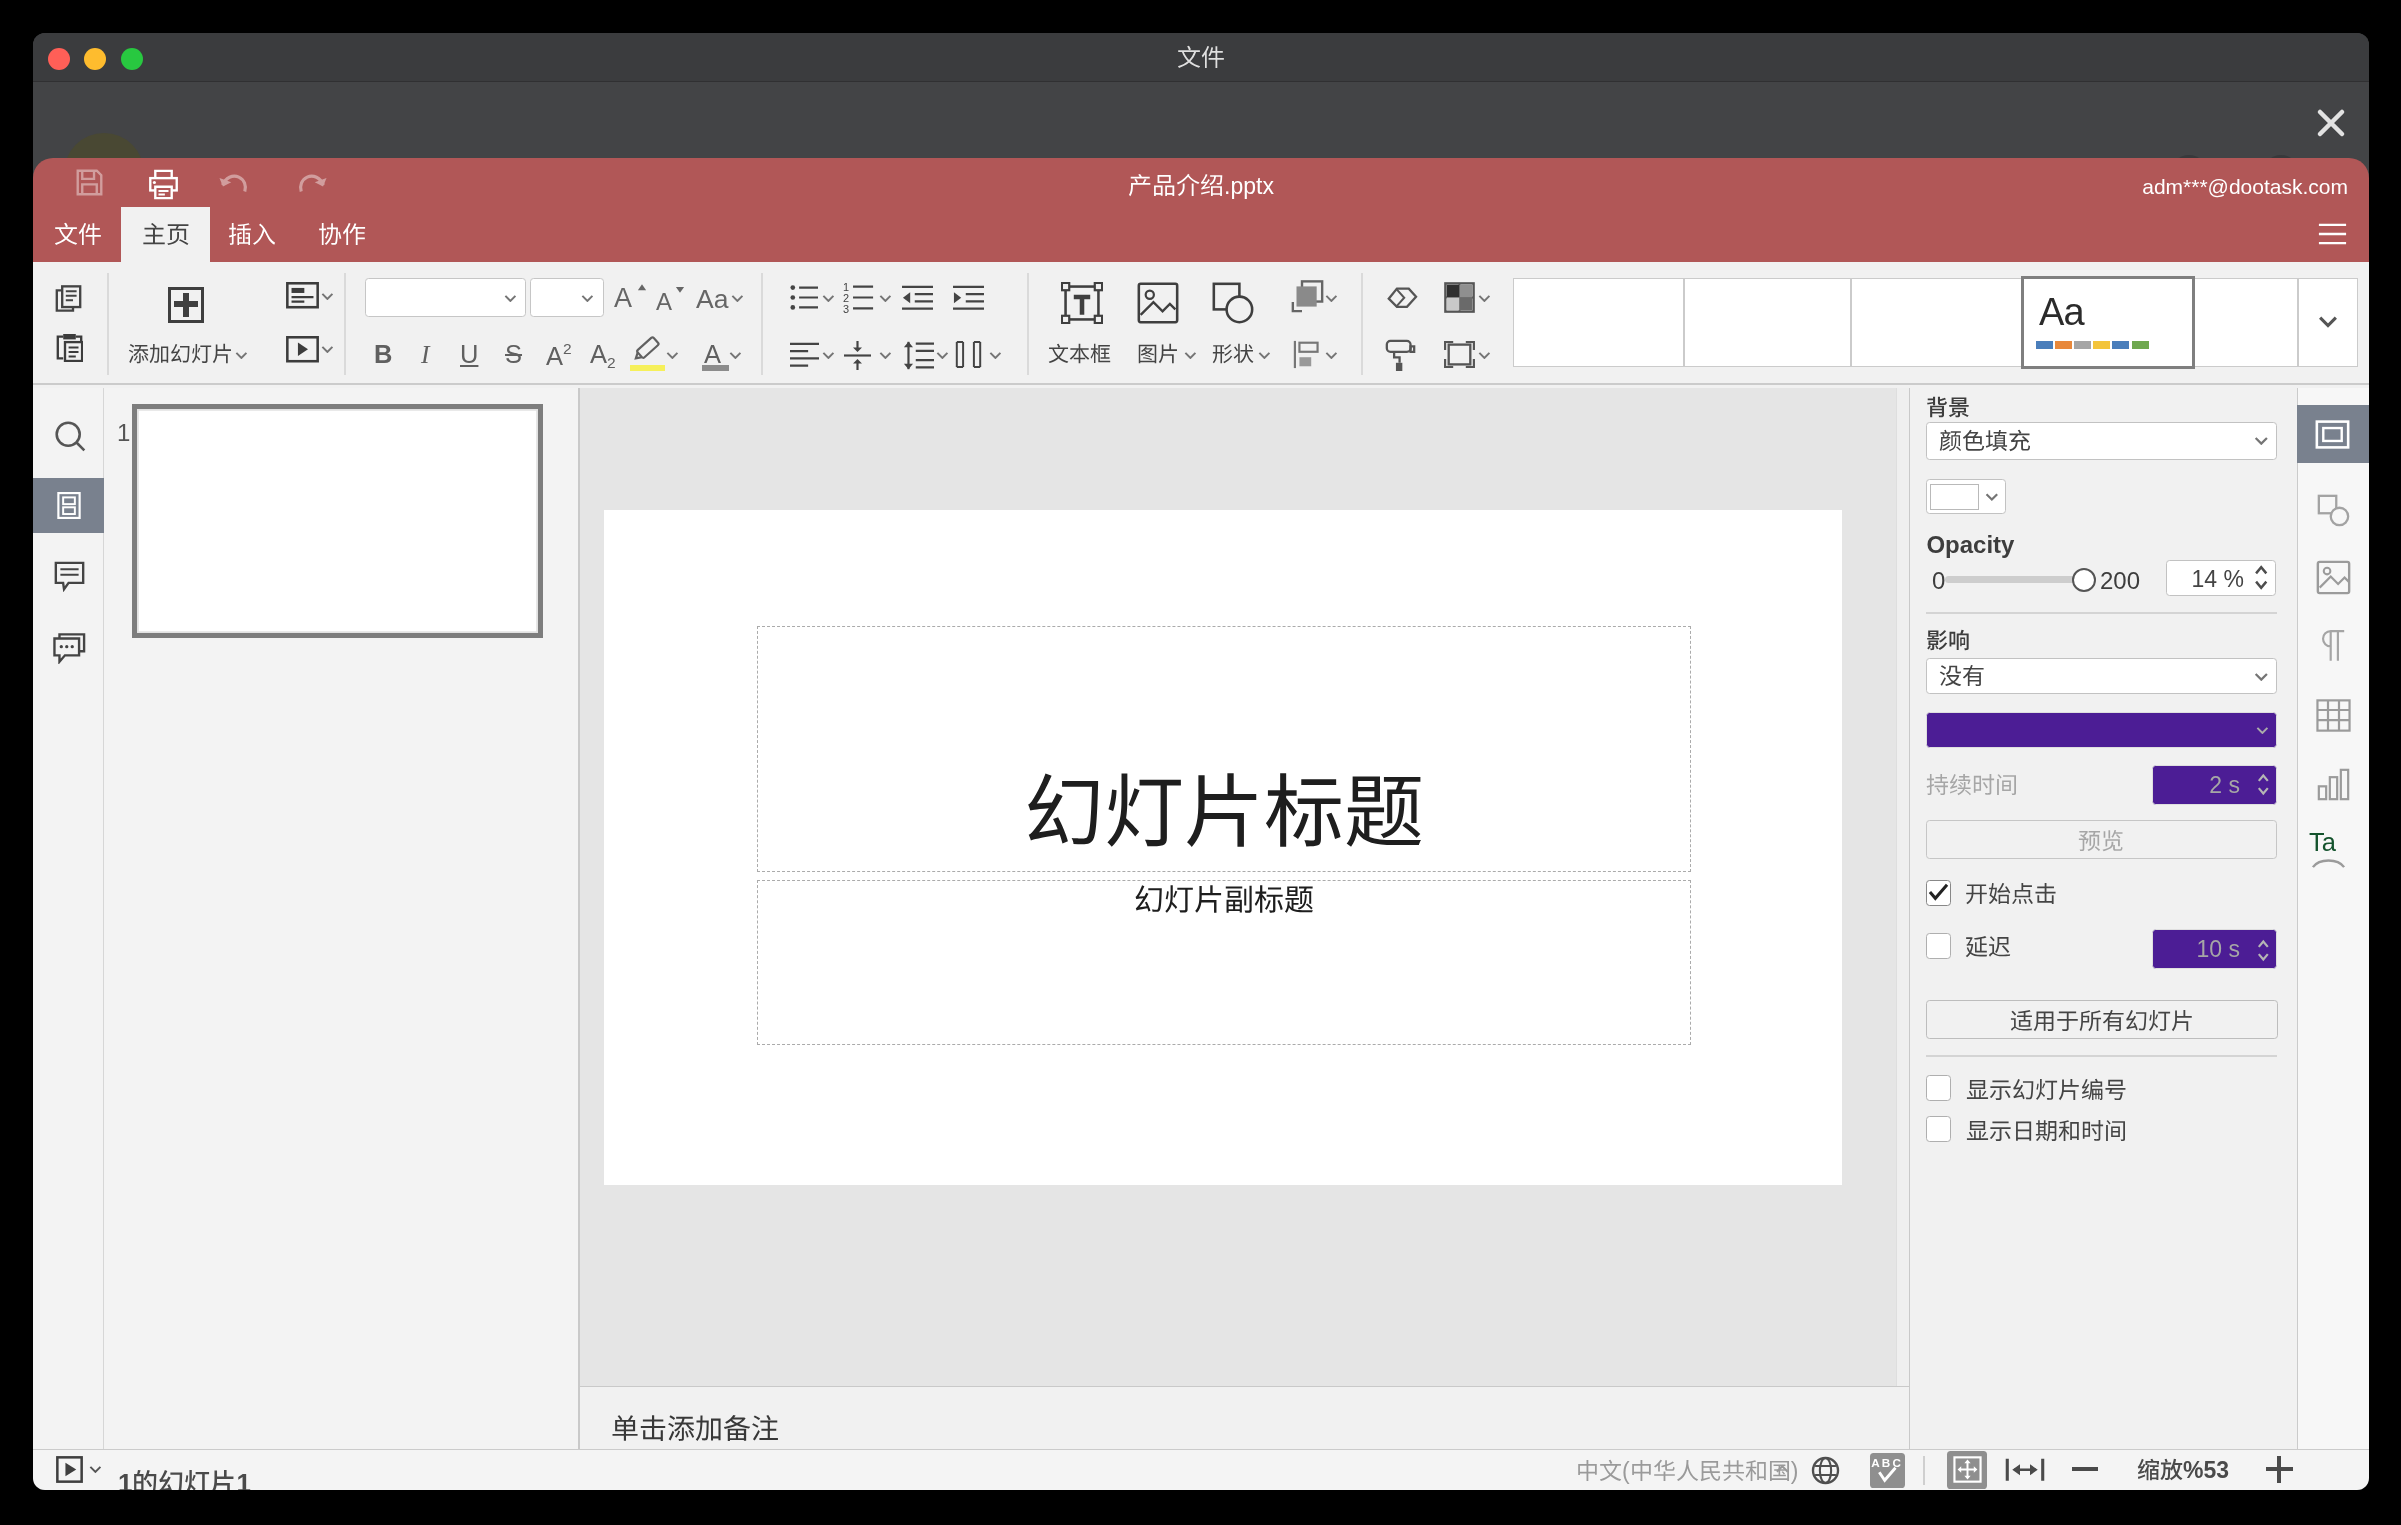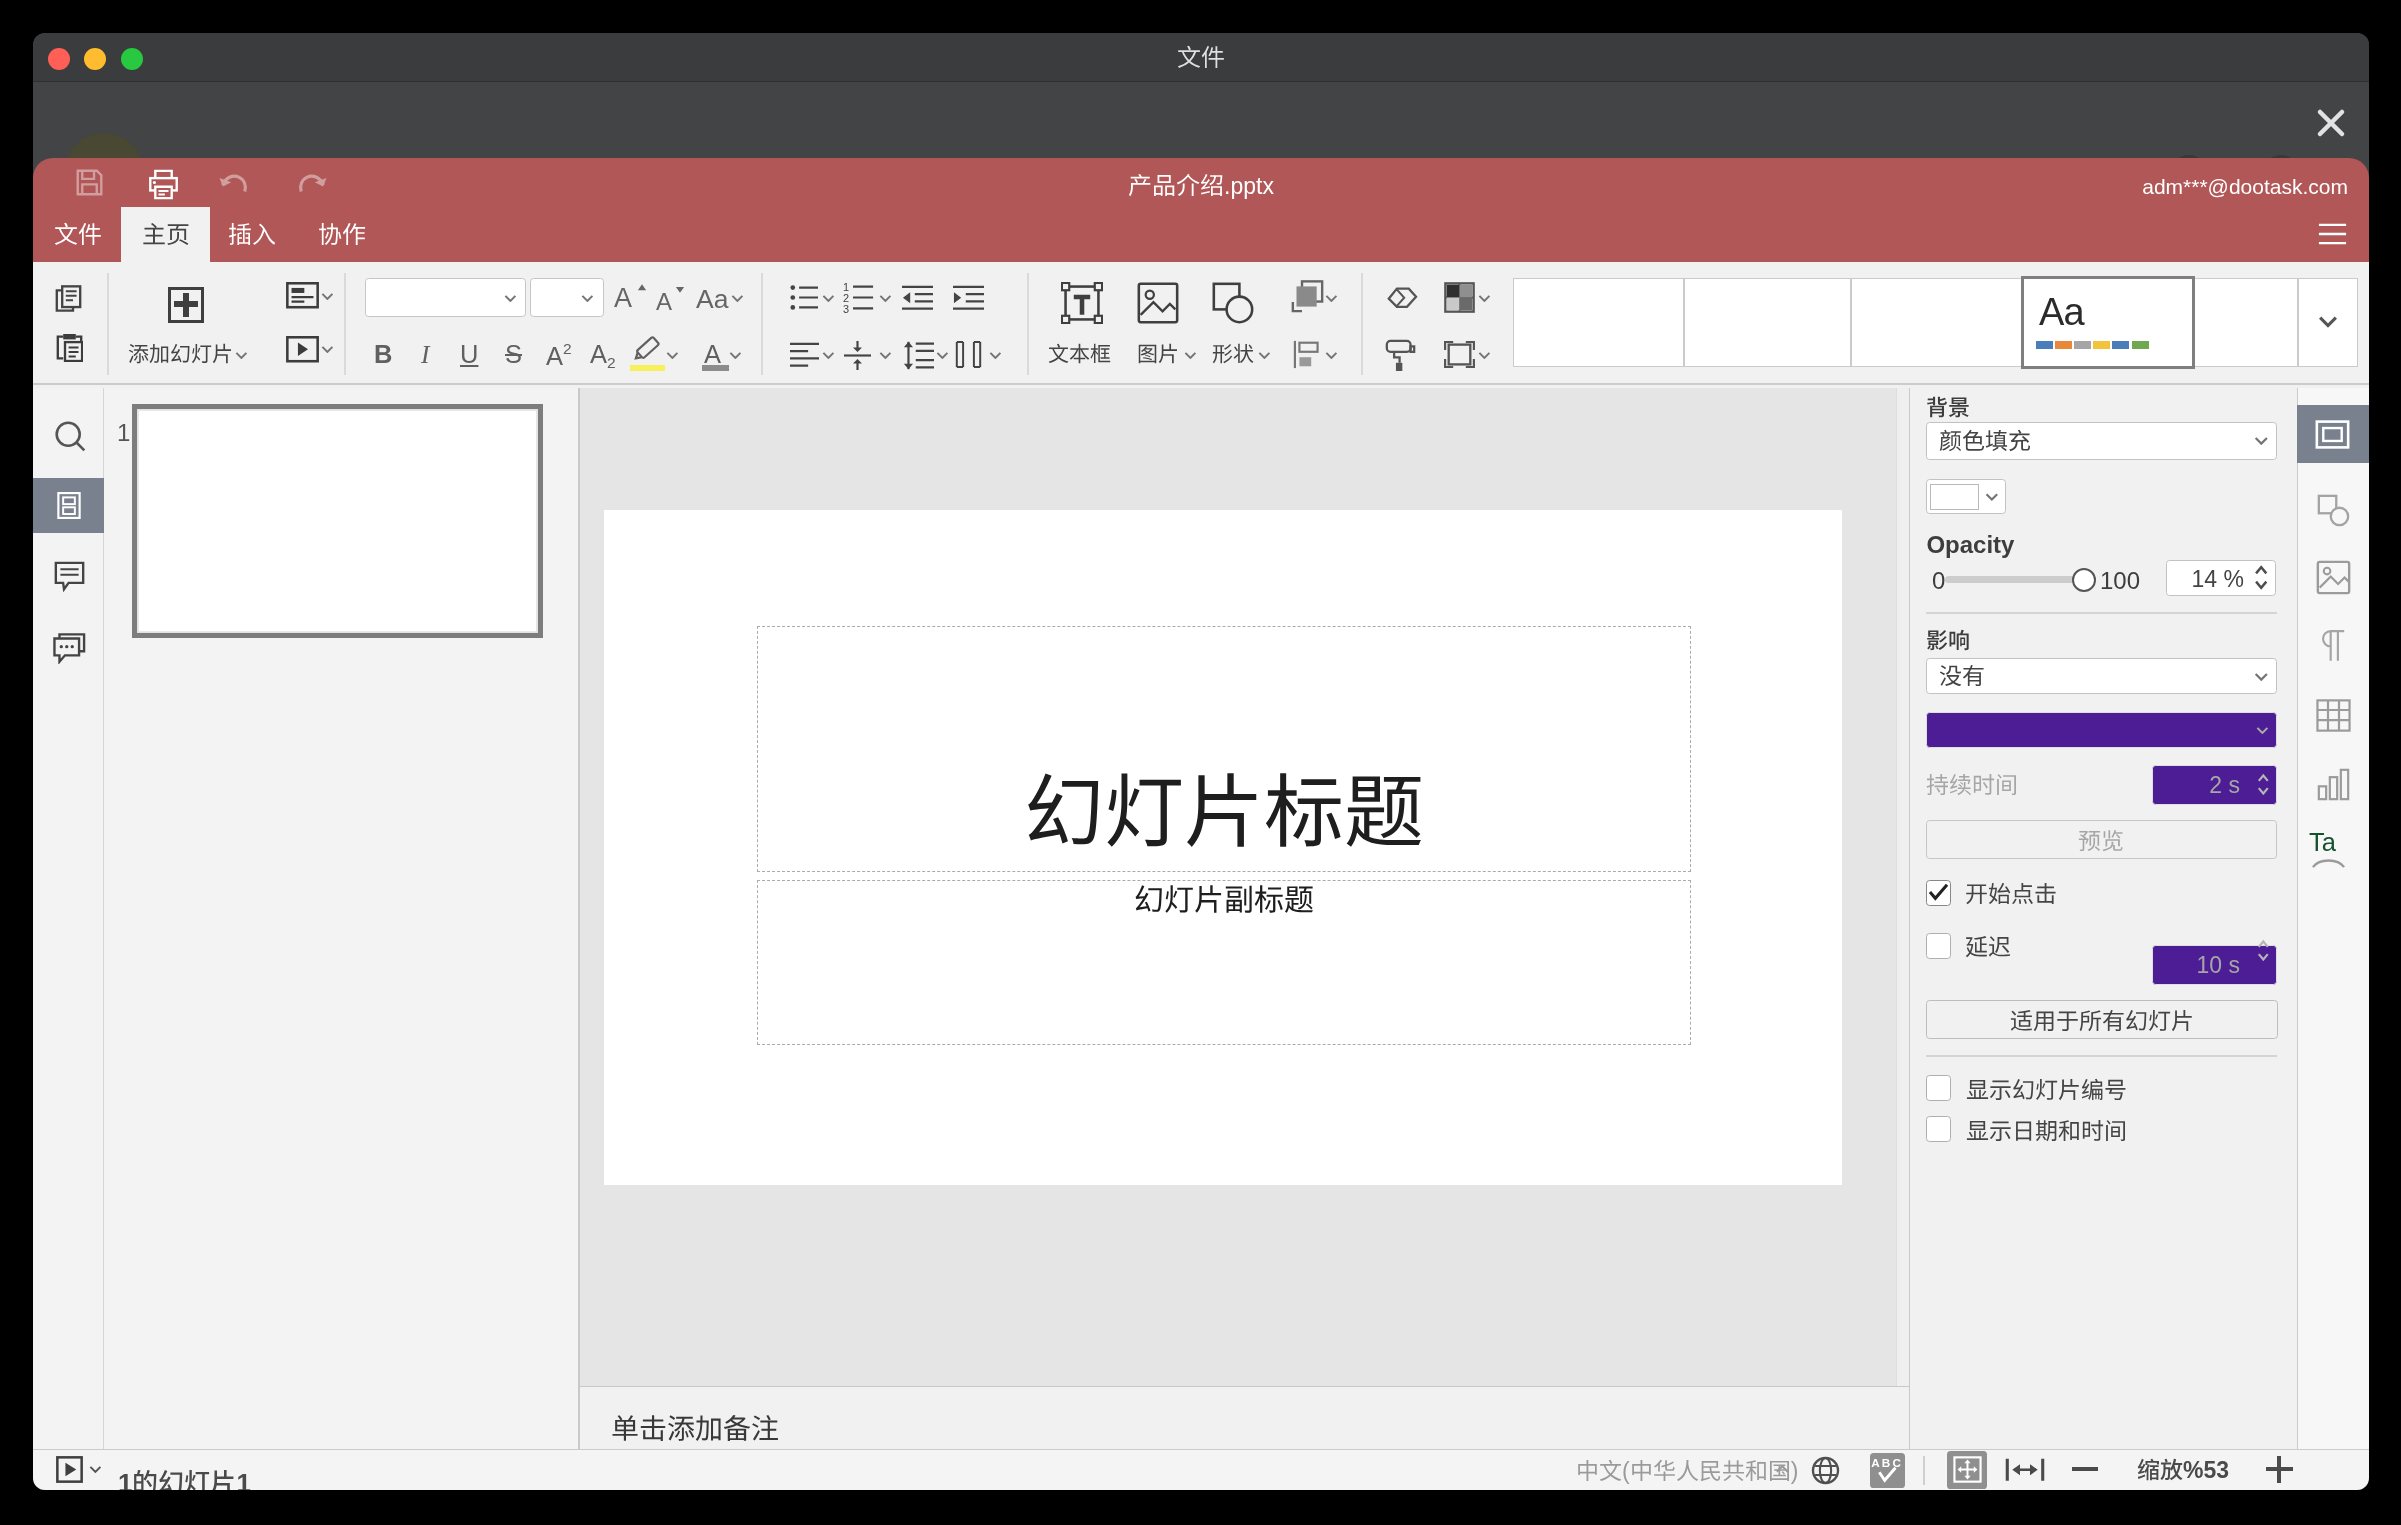--- a/index.html
+++ b/index.html
@@ -691,21 +691,21 @@
         </svg>
 <div class="abs" style="left:15.5px;top:91px;width:80px;height:35px;background:#fff;border:1.8px solid #c2c2c2;border-radius:3.6px"></div>
 <div class="abs" style="left:20px;top:96px;width:49px;height:25.5px;background:#fff;border:1.8px solid #b9b9b9"></div>
 <svg class="cvd" style="left:75px;top:105px" width="13.7" height="8.2" viewBox="0 0 15 9">
           <use href="#chv"></use>
         </svg>
 <div class="t" style="left:16.4px;top:143px;font-size:24px;font-weight:bold;color:#3d3d3d">Opacity</div>
 <div class="t" style="left:22px;top:179px;font-size:24px;color:#3d3d3d">0</div>
 <div class="abs" style="left:35px;top:188px;width:134px;height:7.3px;background:#cdcdcd;border-radius:3.6px"></div>
 <div class="abs" style="left:162px;top:180px;width:24px;height:24px;background:#fff;border:2.7px solid #555;border-radius:50%"></div>
-<div class="t" style="left:190px;top:179px;font-size:24px;color:#3d3d3d">100</div>
+<div class="t" style="left:190px;top:179px;font-size:24px;color:#3d3d3d">200</div>
 <div class="pcombo" style="left:256px;top:172px;width:110px;height:36px">
           <span style="position:absolute;right:31px;top:4.6px">14 %</span>
         </div>
 <svg class="cvd" style="left:343px;top:174px;color:#4d4d4d" width="16.4" height="31" viewBox="0 0 18 34">
           <use href="#spin"></use>
         </svg>
 <div class="abs" style="left:15.5px;top:224px;width:351px;height:1.8px;background:#d4d4d4"></div>
 <div class="t" style="left:16.4px;top:240px;font-size:22px;color:#3d3d3d"><svg class="k" viewBox="0 0 24 24" width="22" height="22">
             <use href="#m5f71"></use>
           </svg><svg class="k" viewBox="0 0 24 24" width="22" height="22">
@@ -758,21 +758,21 @@
             <use href="#r70b9"></use>
           </svg><svg class="k" viewBox="0 0 25 25" width="23" height="23">
             <use href="#r51fb"></use>
           </svg></div>
 <div class="chk" style="left:15.5px;top:545px"></div>
 <div class="lbl" style="left:55px;top:546px"><svg class="k" viewBox="0 0 25 25" width="23" height="23">
             <use href="#r5ef6"></use>
           </svg><svg class="k" viewBox="0 0 25 25" width="23" height="23">
             <use href="#r8fdf"></use>
           </svg></div>
-<div class="pcombo dis" style="left:242px;top:557px;width:125px;height:40px">
+<div class="pcombo dis" style="left:242px;top:541px;width:125px;height:40px">
           <span style="position:absolute;right:36px;top:6.4px;color:#a6a6a6">10 s</span>
         </div>
 <svg class="cvd" style="left:346px;top:549px;color:#b5b5b5" width="14.6" height="27" viewBox="0 0 16 30">
           <use href="#spin"></use>
         </svg>
 <div class="abs" style="left:15.5px;top:612px;width:352px;height:39px;border:1.8px solid #bdbdbd;border-radius:3.6px"></div>
 <div class="t" style="left:192px;top:620px;transform:translateX(-50%);font-size:23px;color:#444"><svg class="k" viewBox="0 0 25 25" width="23" height="23">
             <use href="#r9002"></use>
           </svg><svg class="k" viewBox="0 0 25 25" width="23" height="23">
             <use href="#r7528"></use>

